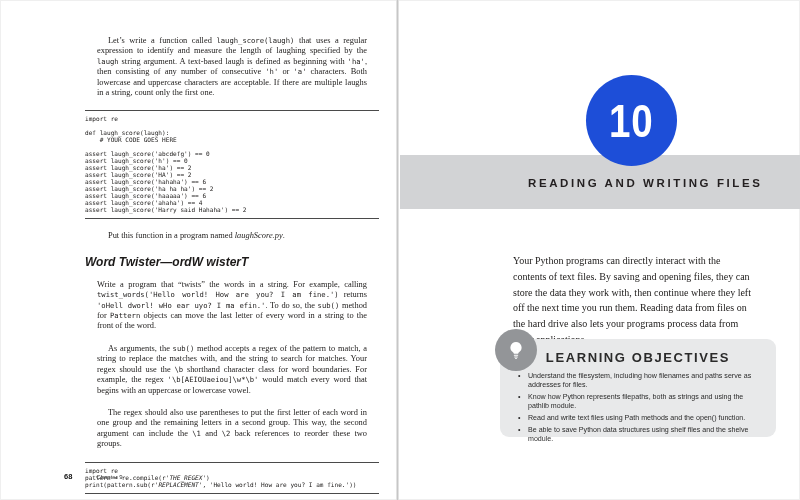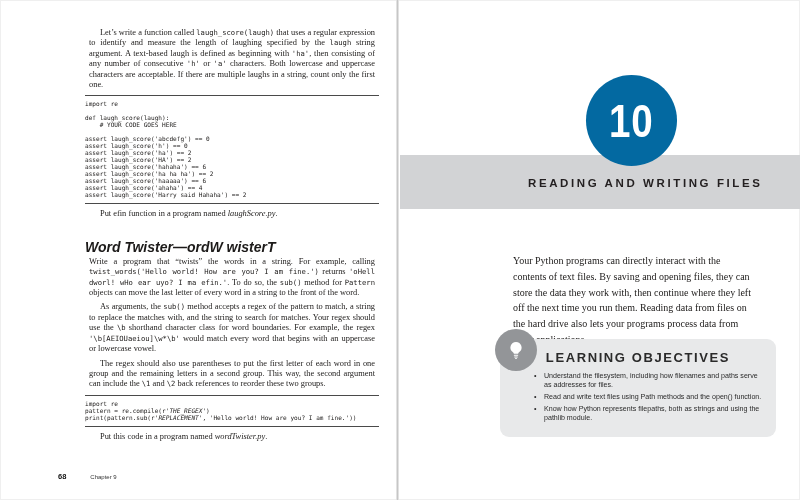--- a/index.html
+++ b/index.html
@@ -11,41 +11,41 @@
   .spine {
     position:absolute; left:396px; top:0; width:3px; height:500px;
     background:linear-gradient(to right,#f0f0f0,#c6c6c6,#f0f0f0);
   }
 
   
   .left-content {
     position:absolute; left:85px; top:24px; width:294px;
     font-size:8.4px; line-height:10.4px; text-align:justify;
   }
-  .left-content p { margin:4px; }
+  .left-content p { margin:12px; }
   .indent { text-indent:11px; }
   .left-content .code {
     font-family:"DejaVu Sans Mono", monospace; font-size:7.2px;
   }
   .code-block {
     border-top:1px solid #4a4a4a; border-bottom:1px solid #4a4a4a;
     padding:4px 0 5px; margin:5px 0 5px;
     font-family:"DejaVu Sans Mono", monospace;
     font-size:6.1px; line-height:7px; white-space:pre; text-align:left;
   }
   .code-block .ph { font-style:italic; }
   .file { font-style:italic; }
   .exercise-heading {
     font-family:"Liberation Sans", sans-serif; font-style:italic;
-    font-weight:bold; font-size:14px; line-height:12px;
-    margin:21px 0 4px; text-align:left;
+    font-weight:bold; font-size:12px; line-height:12px;
+    margin:14px 0 4px; text-align:left;
   }
   .put-line { margin:5px 0 4px; }
   .folio {
-    position:absolute; left:58px; top:472px; display:flex; gap:24px;
+    position:absolute; left:64px; top:472px; display:flex; gap:24px;
     align-items:baseline; font-family:"Liberation Sans", sans-serif;
   }
   .folio .page-num { font-weight:bold; font-size:7.5px; color:#111; }
   .folio .chapter-label { font-size:6px; color:#333; }
 
   
   .right-page { position:absolute; left:400px; top:0; width:400px; height:500px; }
   .chapter-circle {
     position:absolute; left:186px; top:75px; width:91px; height:91px;
     border-radius:50%; z-index:3;
@@ -68,21 +68,21 @@
   .obj-box {
     position:absolute; left:100px; top:339px; width:276px; height:98px;
     border-radius:9px; z-index:1;
   }
   .obj-title {
     text-align:center; font-family:"Liberation Sans", sans-serif;
     font-weight:bold; font-size:13px; letter-spacing:1.6px;
     margin-top:11px; color:#2a2a2a;
   }
   .obj-list {
-    margin:7px 0 0; padding:0 14px 0 44px; list-style:none;
+    margin:7px 0 0; padding:0 14px 0 28px; list-style:none;
     font-family:"Liberation Sans", sans-serif; font-size:7.1px;
     line-height:9px; color:#2a2a2a; text-align:left;
   }
   .obj-list li { margin-bottom:3px; position:relative; }
   .obj-list li::before { content:"\2022"; position:absolute; left:-10px; }
   .bulb-circle {
     position:absolute; left:95px; top:329px; width:42px; height:42px;
     border-radius:50%; z-index:2;
     display:flex; align-items:center; justify-content:center;
   }
@@ -90,21 +90,21 @@
 </head>
 <body>
 
 <div class="spread" style="color: rgb(28, 26, 25);">
 
   <div class="left-content">
     <p class="indent"><span>Let’s write a function called </span><span class="code">laugh_score(laugh)</span><span> that uses a regular expression to identify and measure the length of laughing specified by the </span><span class="code">laugh</span><span> string argument. A text-based laugh is defined as beginning with </span><span class="code">'ha'</span><span>, then consisting of any number of consecutive </span><span class="code">'h'</span><span> or </span><span class="code">'a'</span><span> characters. Both lowercase and uppercase characters are acceptable. If there are multiple laughs in a string, count only the first one.</span></p>
 
     <div class="code-block"><div>import re</div><div>&nbsp;</div><div>def laugh_score(laugh):</div><div>    # YOUR CODE GOES HERE</div><div>&nbsp;</div><div>assert laugh_score('abcdefg') == 0</div><div>assert laugh_score('h') == 0</div><div>assert laugh_score('ha') == 2</div><div>assert laugh_score('HA') == 2</div><div>assert laugh_score('hahaha') == 6</div><div>assert laugh_score('ha ha ha') == 2</div><div>assert laugh_score('haaaaa') == 6</div><div>assert laugh_score('ahaha') == 4</div><div>assert laugh_score('Harry said Hahaha') == 2</div></div>
 
-    <p class="indent put-line"><span>Put efin function in a program named </span><span class="file">laughScore.py</span><span>.</span></p>
+    <p class="indent put-line"><span>Put this function in a program named </span><span class="file">laughScore.py</span><span>.</span></p>
 
     <h2 class="exercise-heading">Word Twister—ordW wisterT</h2>
 
     <p><span>Write a program that “twists” the words in a string. For example, calling </span><span class="code">twist_words('Hello world! How are you? I am fine.')</span><span> returns </span><span class="code">'oHell dworl! wHo ear uyo? I ma efin.'</span><span>. To do so, the </span><span class="code">sub()</span><span> method for </span><span class="code">Pattern</span><span> objects can move the last letter of every word in a string to the front of the word.</span></p>
     <p class="indent"><span>As arguments, the </span><span class="code">sub()</span><span> method accepts a regex of the pattern to match, a string to replace the matches with, and the string to search for matches. Your regex should use the </span><span class="code">\b</span><span> shorthand character class for word boundaries. For example, the regex </span><span class="code">'\b[AEIOUaeiou]\w*\b'</span><span> would match every word that begins with an uppercase or lowercase vowel.</span></p>
     <p class="indent"><span>The regex should also use parentheses to put the first letter of each word in one group and the remaining letters in a second group. This way, the second argument can include the </span><span class="code">\1</span><span> and </span><span class="code">\2</span><span> back references to reorder these two groups.</span></p>
 
     <div class="code-block"><div><span>import re</span></div><div><span>pattern = re.compile(r'</span><span class="ph">THE_REGEX</span><span>')</span></div><div><span>print(pattern.sub(r'</span><span class="ph">REPLACEMENT</span><span>', 'Hello world! How are you? I am fine.'))</span></div></div>
 
     <p class="indent put-line"><span>Put this code in a program named </span><span class="file">wordTwister.py</span><span>.</span></p>
@@ -116,32 +116,33 @@
   </div>
 
   <div class="spine"></div>
 
   <div class="right-page">
 
     <div class="title-band" style="background: rgb(210, 211, 213);">
       <span class="chapter-title">READING AND WRITING FILES</span>
     </div>
 
-    <div class="chapter-circle" style="background: #0369a1;">
+    <div class="chapter-circle" style="background: #1d4ed8;">
       <span class="chapter-number">10</span>
     </div>
 
     <p class="intro">Your Python programs can directly interact with the contents of text files. By saving and opening files, they can store the data they work with, then continue where they left off the next time you run them. Reading data from files on the hard drive also lets your programs process data from other applications.</p>
 
     <div class="obj-box" style="background: rgb(232, 233, 234);">
       <div class="obj-title">LEARNING OBJECTIVES</div>
       <ul class="obj-list">
           <li>Understand the filesystem, including how filenames and paths serve as addresses for files.</li>
+          <li>Know how Python represents filepaths, both as strings and using the pathlib module.</li>
           <li>Read and write text files using Path methods and the open() function.</li>
-          <li>Know how Python represents filepaths, both as strings and using the pathlib module.</li>
+          <li>Be able to save Python data structures using shelf files and the shelve module.</li>
         </ul>
     </div>
 
     <div class="bulb-circle" style="background: rgb(147, 149, 152);">
       <span style="display:flex;">
         <svg width="22" height="22" viewBox="0 0 24 24">
           <path fill="#ffffff" d="M12 3.2a6.1 6.1 0 0 0-3.6 11c.7.5 1.1 1.2 1.3 2h4.6c.2-.8.6-1.5 1.3-2a6.1 6.1 0 0 0-3.6-11z"></path>
           <rect x="9.6" y="17.1" width="4.8" height="1.3" rx="0.65" fill="#ffffff"></rect>
           <rect x="10" y="19" width="4" height="1.2" rx="0.6" fill="#ffffff"></rect>
           <rect x="11" y="20.8" width="2" height="0.9" rx="0.45" fill="#ffffff"></rect>

